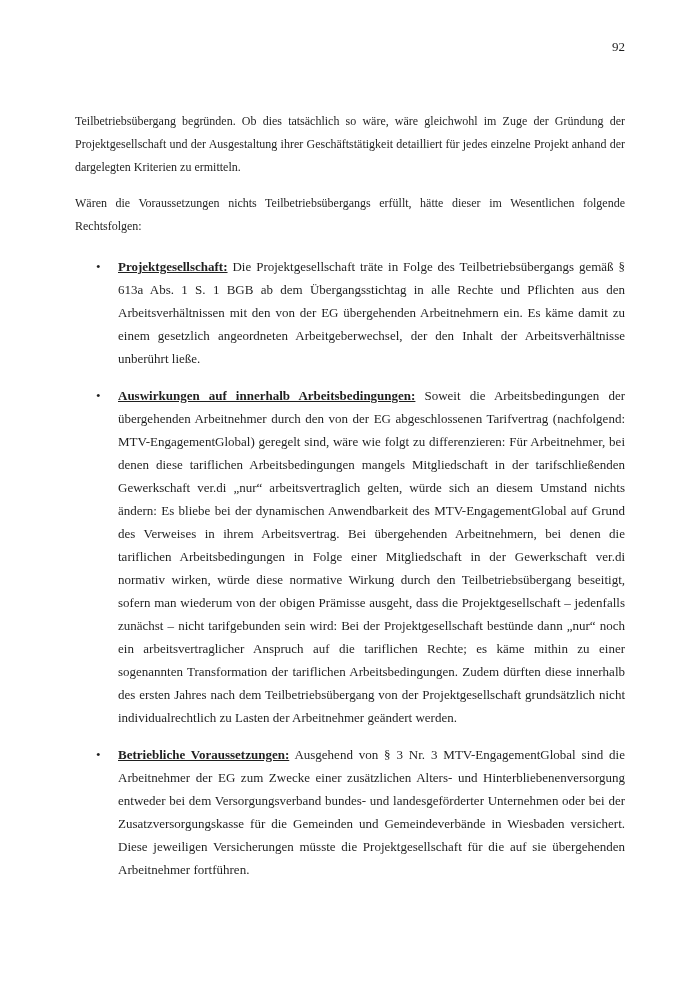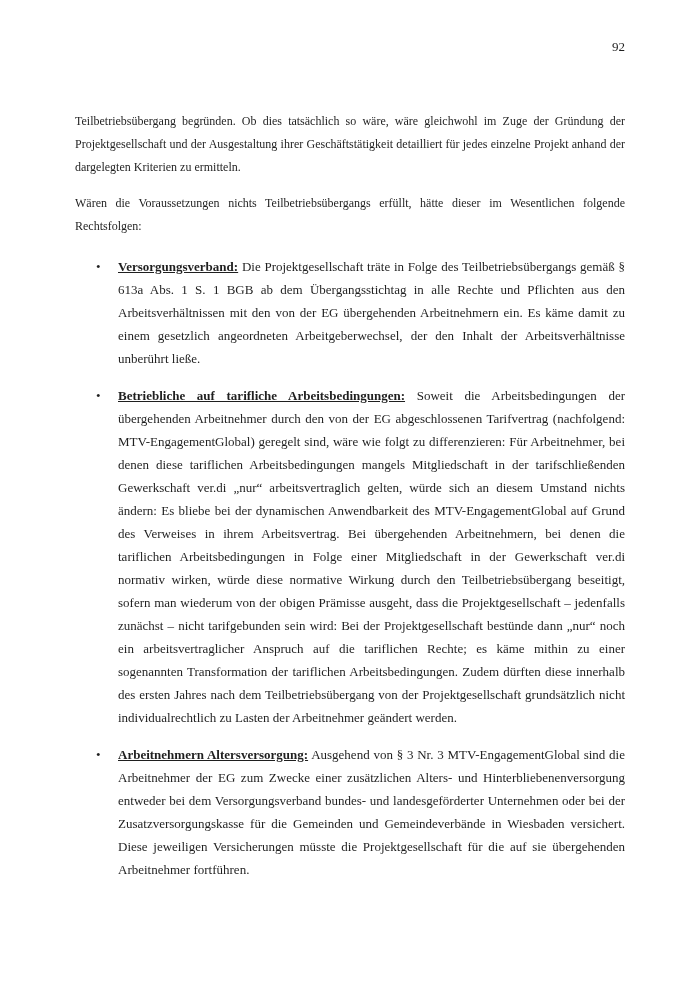--- a/index.html
+++ b/index.html
@@ -68,33 +68,33 @@
   <div class="body-text">
 
     <p>Teilbetriebsübergang begründen. Ob dies tatsächlich so wäre, wäre gleichwohl im Zuge der Gründung der Projektgesellschaft und der Ausgestaltung ihrer Geschäftstätigkeit detailliert für jedes einzelne Projekt anhand der dargelegten Kriterien zu ermitteln.</p>
 
     <p>Wären die Voraussetzungen nichts Teilbetriebsübergangs erfüllt, hätte dieser im Wesentlichen folgende Rechtsfolgen:</p>
 
     <ul class="bullet-list">
 
       <li>
         <span class="bullet-marker">•</span>
-        <span class="bullet-heading">Versorgungsverband:</span>
+        <span class="bullet-heading">Projektgesellschaft:</span>
         <span>Die Projektgesellschaft träte in Folge des Teilbetriebsübergangs gemäß § 613a Abs. 1 S. 1 BGB ab dem Übergangsstichtag in alle Rechte und Pflichten aus den Arbeitsverhältnissen mit den von der EG übergehenden Arbeitnehmern ein. Es käme damit zu einem gesetzlich angeordneten Arbeitgeberwechsel, der den Inhalt der Arbeitsverhältnisse unberührt ließe.</span>
       </li>
 
       <li>
         <span class="bullet-marker">•</span>
-        <span class="bullet-heading">Betriebliche auf tarifliche Arbeitsbedingungen:</span>
+        <span class="bullet-heading">Auswirkungen auf innerhalb Arbeitsbedingungen:</span>
         <span>Soweit die Arbeitsbedingungen der übergehenden Arbeitnehmer durch den von der EG abgeschlossenen Tarifvertrag (nachfolgend: MTV-EngagementGlobal) geregelt sind, wäre wie folgt zu differenzieren: Für Arbeitnehmer, bei denen diese tariflichen Arbeitsbedingungen mangels Mitgliedschaft in der tarifschließenden Gewerkschaft ver.di „nur“ arbeitsvertraglich gelten, würde sich an diesem Umstand nichts ändern: Es bliebe bei der dynamischen Anwendbarkeit des MTV-EngagementGlobal auf Grund des Verweises in ihrem Arbeitsvertrag. Bei übergehenden Arbeitnehmern, bei denen die tariflichen Arbeitsbedingungen in Folge einer Mitgliedschaft in der Gewerkschaft ver.di normativ wirken, würde diese normative Wirkung durch den Teilbetriebsübergang beseitigt, sofern man wiederum von der obigen Prämisse ausgeht, dass die Projektgesellschaft – jedenfalls zunächst – nicht tarifgebunden sein wird: Bei der Projektgesellschaft bestünde dann „nur“ noch ein arbeitsvertraglicher Anspruch auf die tariflichen Rechte; es käme mithin zu einer sogenannten Transformation der tariflichen Arbeitsbedingungen. Zudem dürften diese innerhalb des ersten Jahres nach dem Teilbetriebsübergang von der Projektgesellschaft grundsätzlich nicht individualrechtlich zu Lasten der Arbeitnehmer geändert werden.</span>
       </li>
 
       <li>
         <span class="bullet-marker">•</span>
-        <span class="bullet-heading">Arbeitnehmern Altersversorgung:</span>
+        <span class="bullet-heading">Betriebliche Voraussetzungen:</span>
         <span>Ausgehend von § 3 Nr. 3 MTV-EngagementGlobal sind die Arbeitnehmer der EG zum Zwecke einer zusätzlichen Alters- und Hinterbliebenenversorgung entweder bei dem Versorgungsverband bundes- und landesgeförderter Unternehmen oder bei der Zusatzversorgungskasse für die Gemeinden und Gemeindeverbände in Wiesbaden versichert. Diese jeweiligen Versicherungen müsste die Projektgesellschaft für die auf sie übergehenden Arbeitnehmer fortführen.</span>
       </li>
 
     </ul>
 
   </div>
 
 </div>
 
 </body></html>

